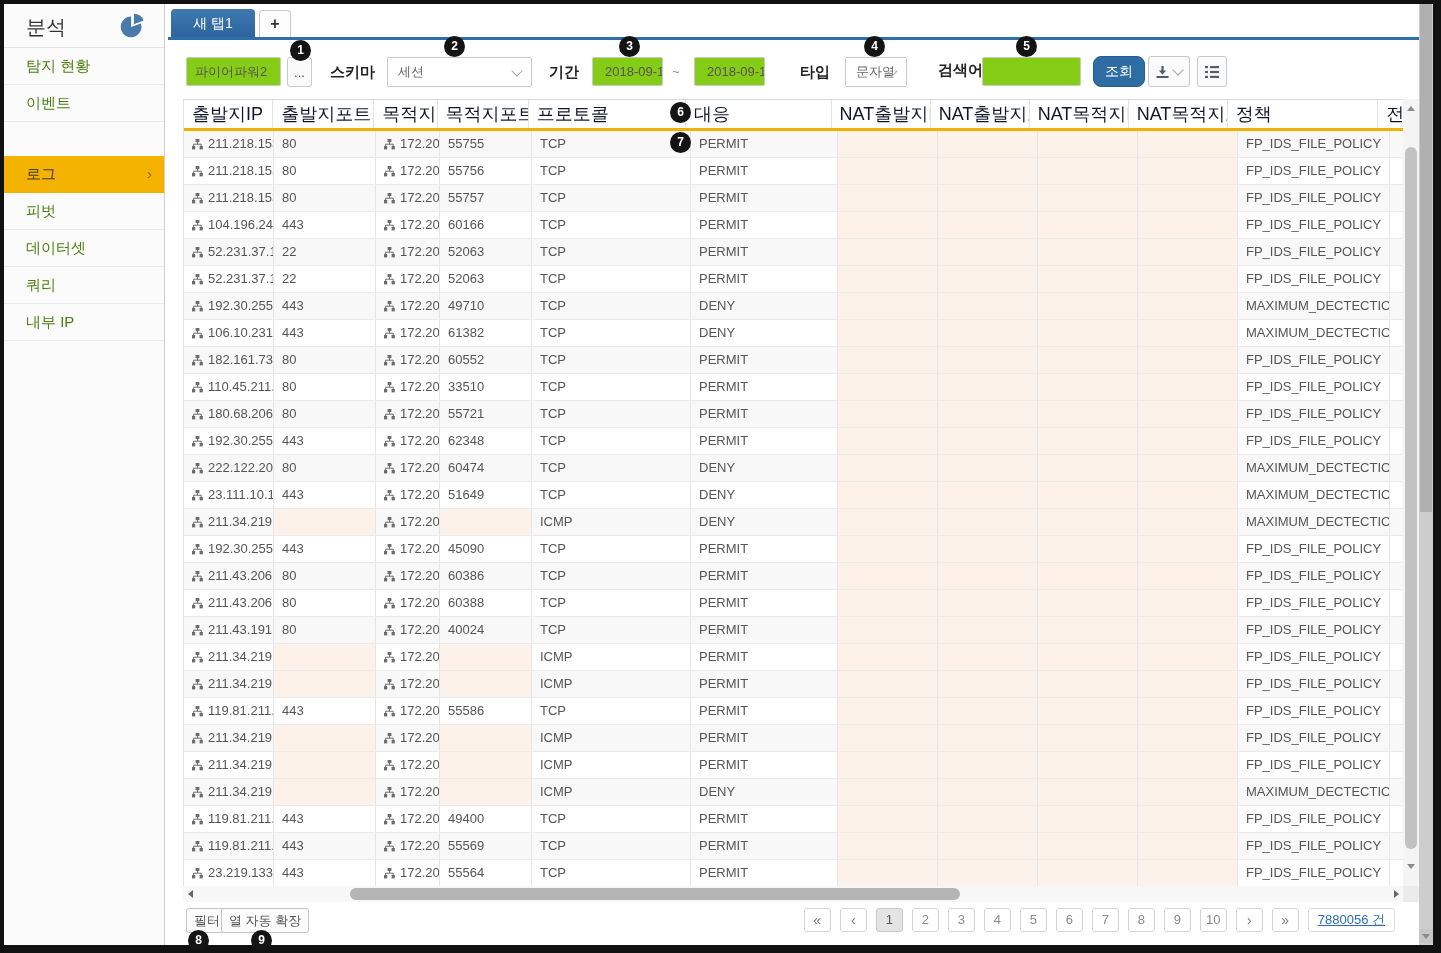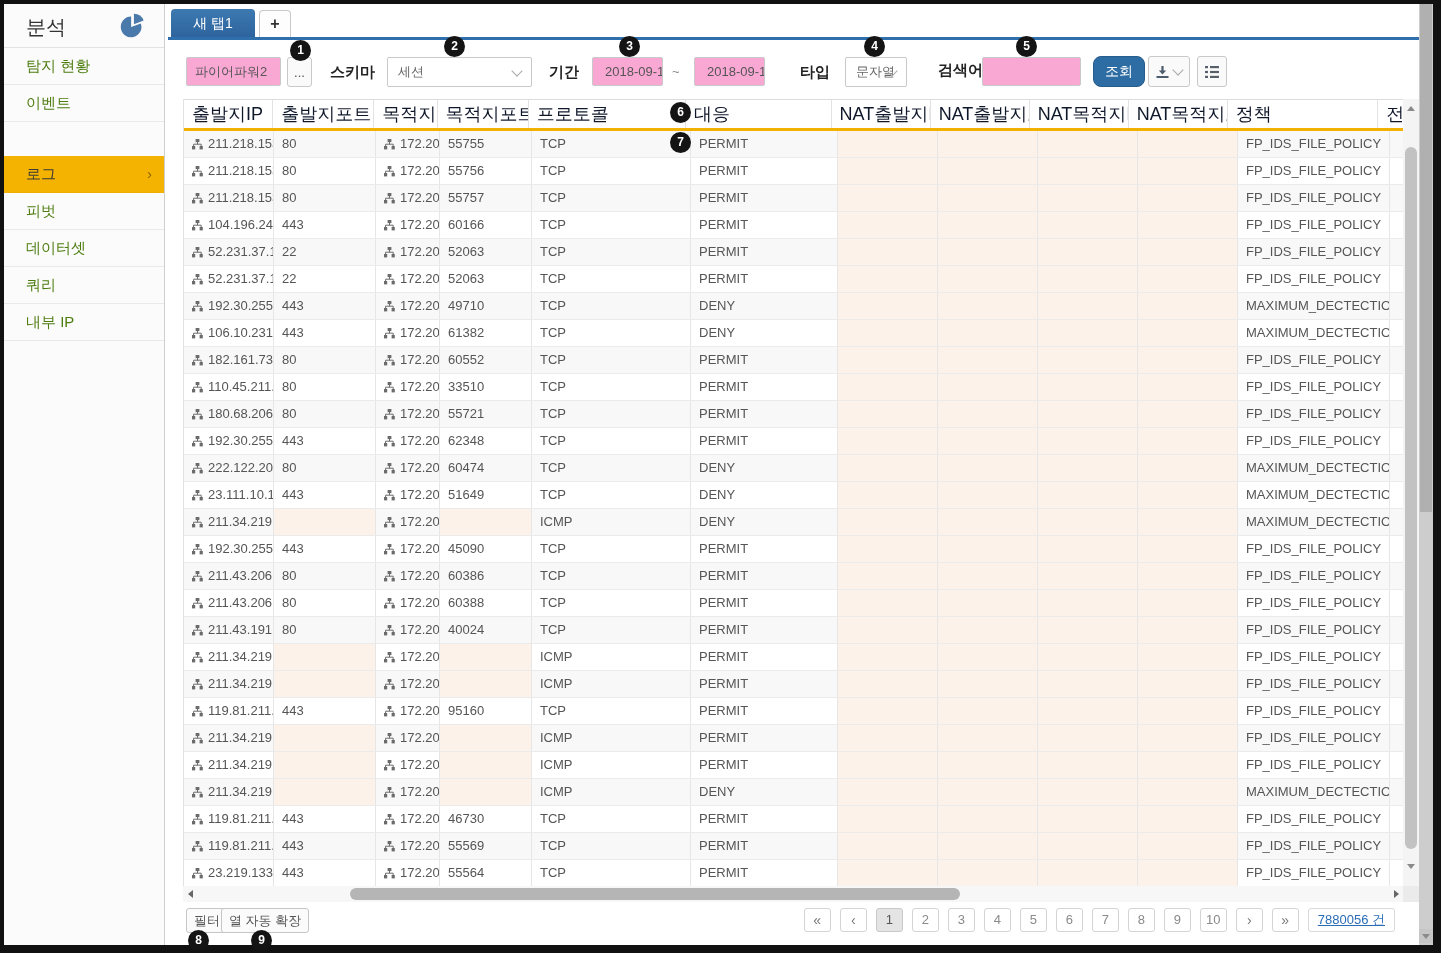--- a/index.html
+++ b/index.html
@@ -35,21 +35,21 @@
        border-radius:4px 4px 0 0;font-size:14px;cursor:pointer;}
   .tab.active{left:3px;width:84px;background:linear-gradient(#3d79b0,#2e649e);color:#fff;}
   .tab.plus{left:91px;width:30px;top:6px;height:26px;line-height:26px;background:#fdfdfd;
             border:1px solid #c9c9c9;border-bottom:none;color:#333;font-weight:bold;font-size:16px;}
   .blue-line{height:3px;background:#2f6fab;}
 
   
   .toolbar{height:59px;position:relative;background:#fff;font-size:13px;color:#555;}
   .toolbar .lbl{position:absolute;top:17px;height:30px;line-height:30px;font-size:15px;font-weight:bold;color:#222;}
   .tb-input{position:absolute;top:17px;height:29px;border:1px solid #c9c9c9;border-radius:2px;
-            box-sizing:border-box;padding:0 8px;font-size:13px;color:#555;background:#f9a8d4;
+            box-sizing:border-box;padding:0 8px;font-size:13px;color:#555;background:#84cc16;
             font-family:"Liberation Sans","DejaVu Sans",sans-serif;}
   .tb-btn{position:absolute;top:17px;height:30px;box-sizing:border-box;border:1px solid #c9c9c9;
           border-radius:3px;background:#fafafa;color:#555;font-size:13px;cursor:pointer;
           display:flex;align-items:center;justify-content:center;}
   .selectbox{position:absolute;top:17px;height:30px;box-sizing:border-box;border:1px solid #c9c9c9;
              border-radius:2px;background:#fff;cursor:pointer;}
   .selectbox .sel-val{position:absolute;left:10px;top:0;line-height:28px;font-size:13px;color:#666;}
   .sel-caret{position:absolute;right:10px;top:9px;width:7px;height:7px;
              border-right:1px solid #a9a9a9;border-bottom:1px solid #a9a9a9;transform:rotate(45deg);}
   .btn-primary{position:absolute;top:16px;height:31px;background:#2e6da4;border:1px solid #275d8c;
@@ -1452,21 +1452,21 @@
                     <rect x="3.6" y="0" width="3.8" height="3.1"></rect>
                     <rect x="0" y="7" width="3.2" height="3.4"></rect>
                     <rect x="7.6" y="7" width="3.2" height="3.4"></rect>
                   </g>
                   <path d="M5.5 3v2.2M1.6 7.2V5.2h7.6v2" fill="none" stroke="#6b6b6b" stroke-width="1"></path>
                 </svg>
       </span>
               <span class="cellv">172.20.8</span>
             </div>
     <div class="td col3">
-              <span class="cellv">95160</span>
+              <span class="cellv">55586</span>
             </div>
     <div class="td col4">
               <span class="cellv">TCP</span>
             </div>
     <div class="td col5">
               <span class="cellv">PERMIT</span>
             </div>
     <div class="td col6 empty">
               <span class="cellv"></span>
             </div>
@@ -1680,21 +1680,21 @@
                     <rect x="3.6" y="0" width="3.8" height="3.1"></rect>
                     <rect x="0" y="7" width="3.2" height="3.4"></rect>
                     <rect x="7.6" y="7" width="3.2" height="3.4"></rect>
                   </g>
                   <path d="M5.5 3v2.2M1.6 7.2V5.2h7.6v2" fill="none" stroke="#6b6b6b" stroke-width="1"></path>
                 </svg>
       </span>
               <span class="cellv">172.20.8</span>
             </div>
     <div class="td col3">
-              <span class="cellv">46730</span>
+              <span class="cellv">49400</span>
             </div>
     <div class="td col4">
               <span class="cellv">TCP</span>
             </div>
     <div class="td col5">
               <span class="cellv">PERMIT</span>
             </div>
     <div class="td col6 empty">
               <span class="cellv"></span>
             </div>

